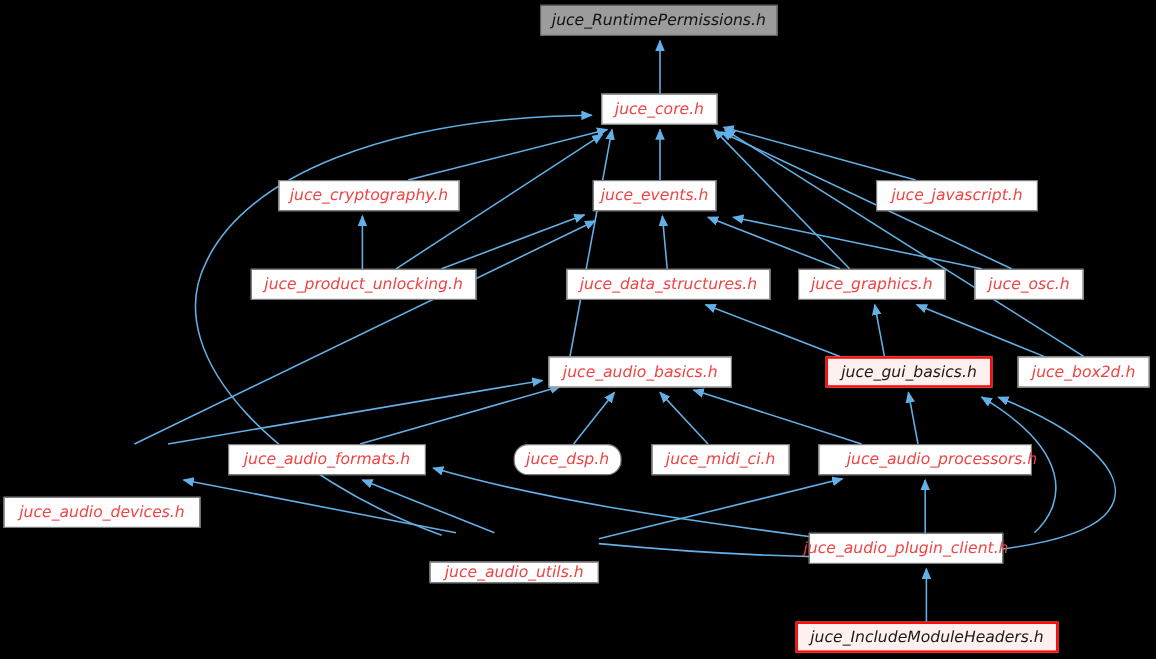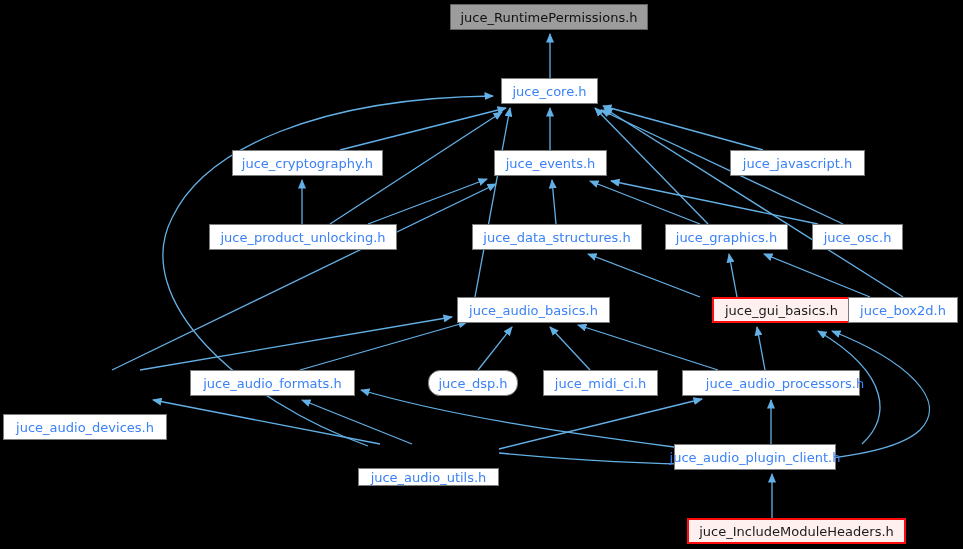--- a/index.html
+++ b/index.html
@@ -2,33 +2,34 @@
 <html><head>
 <meta charset="utf-8">
 <style>
   html,body{margin:0;padding:0;background:#000;}
   #stage{
     position:relative;
     width:963px;height:549px;
     background:#000;
     font-family:"DejaVu Sans","Liberation Sans",sans-serif;
     overflow:hidden;
+    font-style:italic;
   }
   #edges{position:absolute;left:0;top:0;width:963px;height:549px;}
   .node{
     position:absolute;
     box-sizing:border-box;
     display:flex;align-items:center;justify-content:center;
     font-size:13px;
     white-space:nowrap;
     cursor:pointer;
   }
-  .node.normal{background:#ffffff;border:1px solid #7b7b7b;color:#3b82f6;text-align:center;}
+  .node.normal{background:#ffffff;border:1px solid #7b7b7b;color:#ef4444;text-align:center;}
   .node.root{background:#9c9c9c;border:1px solid #636363;color:#111111;}
-  .node.highlight{background:#fff0f0;border:2px solid #ff0d0c;color:#1a1a1a;margin-left:24px;}
+  .node.highlight{background:#fff0f0;border:2px solid #ff0d0c;color:#1a1a1a;}
 </style>
 </head>
 <body>
 
 <div id="stage">
   <svg id="edges" xmlns="http://www.w3.org/2000/svg" viewBox="0 0 963 549">
     <defs>
       <marker id="arrow" markerWidth="10" markerHeight="8" refX="8.5" refY="4" orient="auto" markerUnits="userSpaceOnUse">
         <path d="M0,0 L9.5,4 L0,8 z" fill="#63b0e6"></path>
       </marker>
@@ -66,21 +67,21 @@
         <path d="M862,444 C890,418 892,375 818,331" fill="none" stroke="#63b0e6" stroke-width="1.3" marker-end="url(#arrow)"></path>
         <path d="M499,453 C700,472 880,468 920,430 C950,400 905,360 832,331" fill="none" stroke="#63b0e6" stroke-width="1.3" marker-end="url(#arrow)"></path>
         <path d="M674,447 C560,432 450,416 361,390" fill="none" stroke="#63b0e6" stroke-width="1.3" marker-end="url(#arrow)"></path>
         <path d="M772,518 L772,474" fill="none" stroke="#63b0e6" stroke-width="1.3" marker-end="url(#arrow)"></path>
       </g>
   </svg>
   <div id="nodes">
       <div class="node root" style="left: 450px; top: 4px; width: 198px; height: 26px;">juce_RuntimePermissions.h</div>
       <div class="node normal" style="left: 501px; top: 78px; width: 97px; height: 26px;">juce_core.h</div>
       <div class="node normal" style="left: 232px; top: 150px; width: 151px; height: 26px;">juce_cryptography.h</div>
-      <div class="node normal" style="left: 494px; top: 150px; width: 113px; height: 26px;">juce_events.h</div>
+      <div class="node normal" style="left: 494px; top: 150px; width: 103px; height: 26px;">juce_events.h</div>
       <div class="node normal" style="left: 730px; top: 150px; width: 135px; height: 26px;">juce_javascript.h</div>
       <div class="node normal" style="left: 209px; top: 224px; width: 188px; height: 26px;">juce_product_unlocking.h</div>
       <div class="node normal" style="left: 472px; top: 224px; width: 170px; height: 26px;">juce_data_structures.h</div>
       <div class="node normal" style="left: 665px; top: 224px; width: 123px; height: 26px;">juce_graphics.h</div>
       <div class="node normal" style="left: 812px; top: 224px; width: 91px; height: 26px;">juce_osc.h</div>
       <div class="node normal" style="left: 457px; top: 297px; width: 153px; height: 26px;">juce_audio_basics.h</div>
       <div class="node highlight" style="left: 688px; top: 297px; width: 139px; height: 26px;">juce_gui_basics.h</div>
       <div class="node normal" style="left: 848px; top: 297px; width: 110px; height: 26px;">juce_box2d.h</div>
       <div class="node normal" style="left: 3px; top: 370px; width: 164px; height: 26px; margin-top: 44px;">juce_audio_devices.h</div>
       <div class="node normal" style="left: 190px; top: 370px; width: 165px; height: 26px;">juce_audio_formats.h</div>

